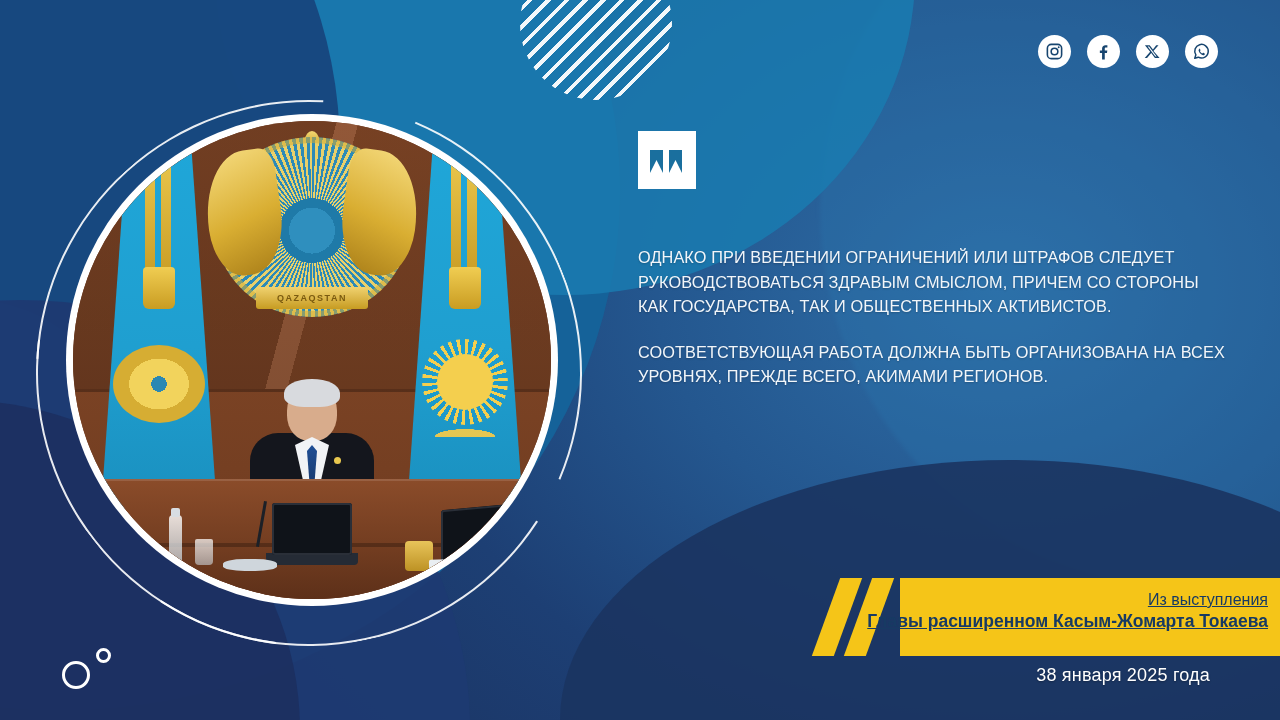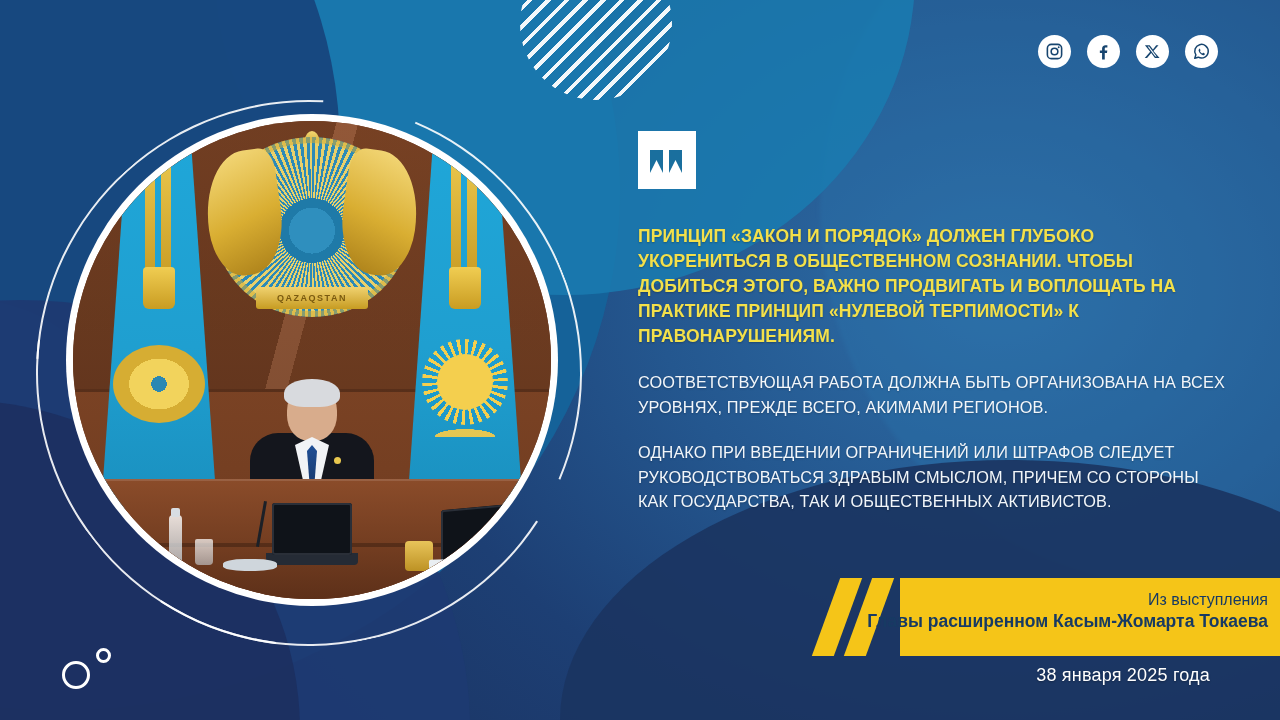--- a/index.html
+++ b/index.html
@@ -427,20 +427,21 @@
     position:absolute; left:78px; top:0;
     right:0; height:78px;
     background:#f5c518;
   }
   .banner-text{
     position:absolute; left:0; top:0; right:8px; height:66px;
     display:flex; flex-direction:column; justify-content:center; align-items:flex-end;
     color:#173a63;
     text-align:right;
     padding-right:4px;
+    text-decoration:underline;
   }
   .bt-1{ font-size:16px; line-height:20px; }
   .bt-2{ font-size:17.5px; line-height:22px; font-weight:bold; }
   .bt-3{ font-size:16px; line-height:21px; }
 
   .date{
     position:absolute;
     right:70px; top:665px;
     color:#ffffff;
     font-size:18px;
@@ -555,23 +556,22 @@
   <div class="content">
 
     <div class="quote-mark">
       <svg width="34" height="26" viewBox="0 0 34 26" aria-hidden="true">
         <path d="M0 26 V3 H13 V26 L6.5 13 Z" fill="#1a6f9e"></path>
         <path d="M19 26 V3 H32 V26 L25.5 13 Z" fill="#1a6f9e"></path>
       </svg>
     </div>
 
     <div class="quote-block">
-      <p class="lead">ПРИНЦИП «ЗАКОН И ПОРЯДОК» ДОЛЖЕН ГЛУБОКО УКОРЕНИТЬСЯ В ОБЩЕСТВЕННОМ СОЗНАНИИ. ЧТОБЫ ДОБИТЬСЯ ЭТОГО, ВАЖНО ПРОДВИГАТЬ И ВОПЛОЩАТЬ НА ПРАКТИКЕ ПРИНЦИП «НУЛЕВОЙ ТЕРПИМОСТИ» К ПРАВОНАРУШЕНИЯМ.</p>
+      <p class="para">ОДНАКО ПРИ ВВЕДЕНИИ ОГРАНИЧЕНИЙ ИЛИ ШТРАФОВ СЛЕДУЕТ РУКОВОДСТВОВАТЬСЯ ЗДРАВЫМ СМЫСЛОМ, ПРИЧЕМ СО СТОРОНЫ КАК ГОСУДАРСТВА, ТАК И ОБЩЕСТВЕННЫХ АКТИВИСТОВ.</p>
       <p class="para">СООТВЕТСТВУЮЩАЯ РАБОТА ДОЛЖНА БЫТЬ ОРГАНИЗОВАНА НА ВСЕХ УРОВНЯХ, ПРЕЖДЕ ВСЕГО, АКИМАМИ РЕГИОНОВ.</p>
-      <p class="para">ОДНАКО ПРИ ВВЕДЕНИИ ОГРАНИЧЕНИЙ ИЛИ ШТРАФОВ СЛЕДУЕТ РУКОВОДСТВОВАТЬСЯ ЗДРАВЫМ СМЫСЛОМ, ПРИЧЕМ СО СТОРОНЫ КАК ГОСУДАРСТВА, ТАК И ОБЩЕСТВЕННЫХ АКТИВИСТОВ.</p>
     </div>
   </div>
 
   <div class="banner">
     <div class="slash s1"></div>
     <div class="slash s2"></div>
     <div class="band-flat"></div>
     <div class="banner-text">
       <div class="bt-1">Из выступления</div>
       <div class="bt-2">Главы расширенном Касым-Жомарта Токаева</div>

